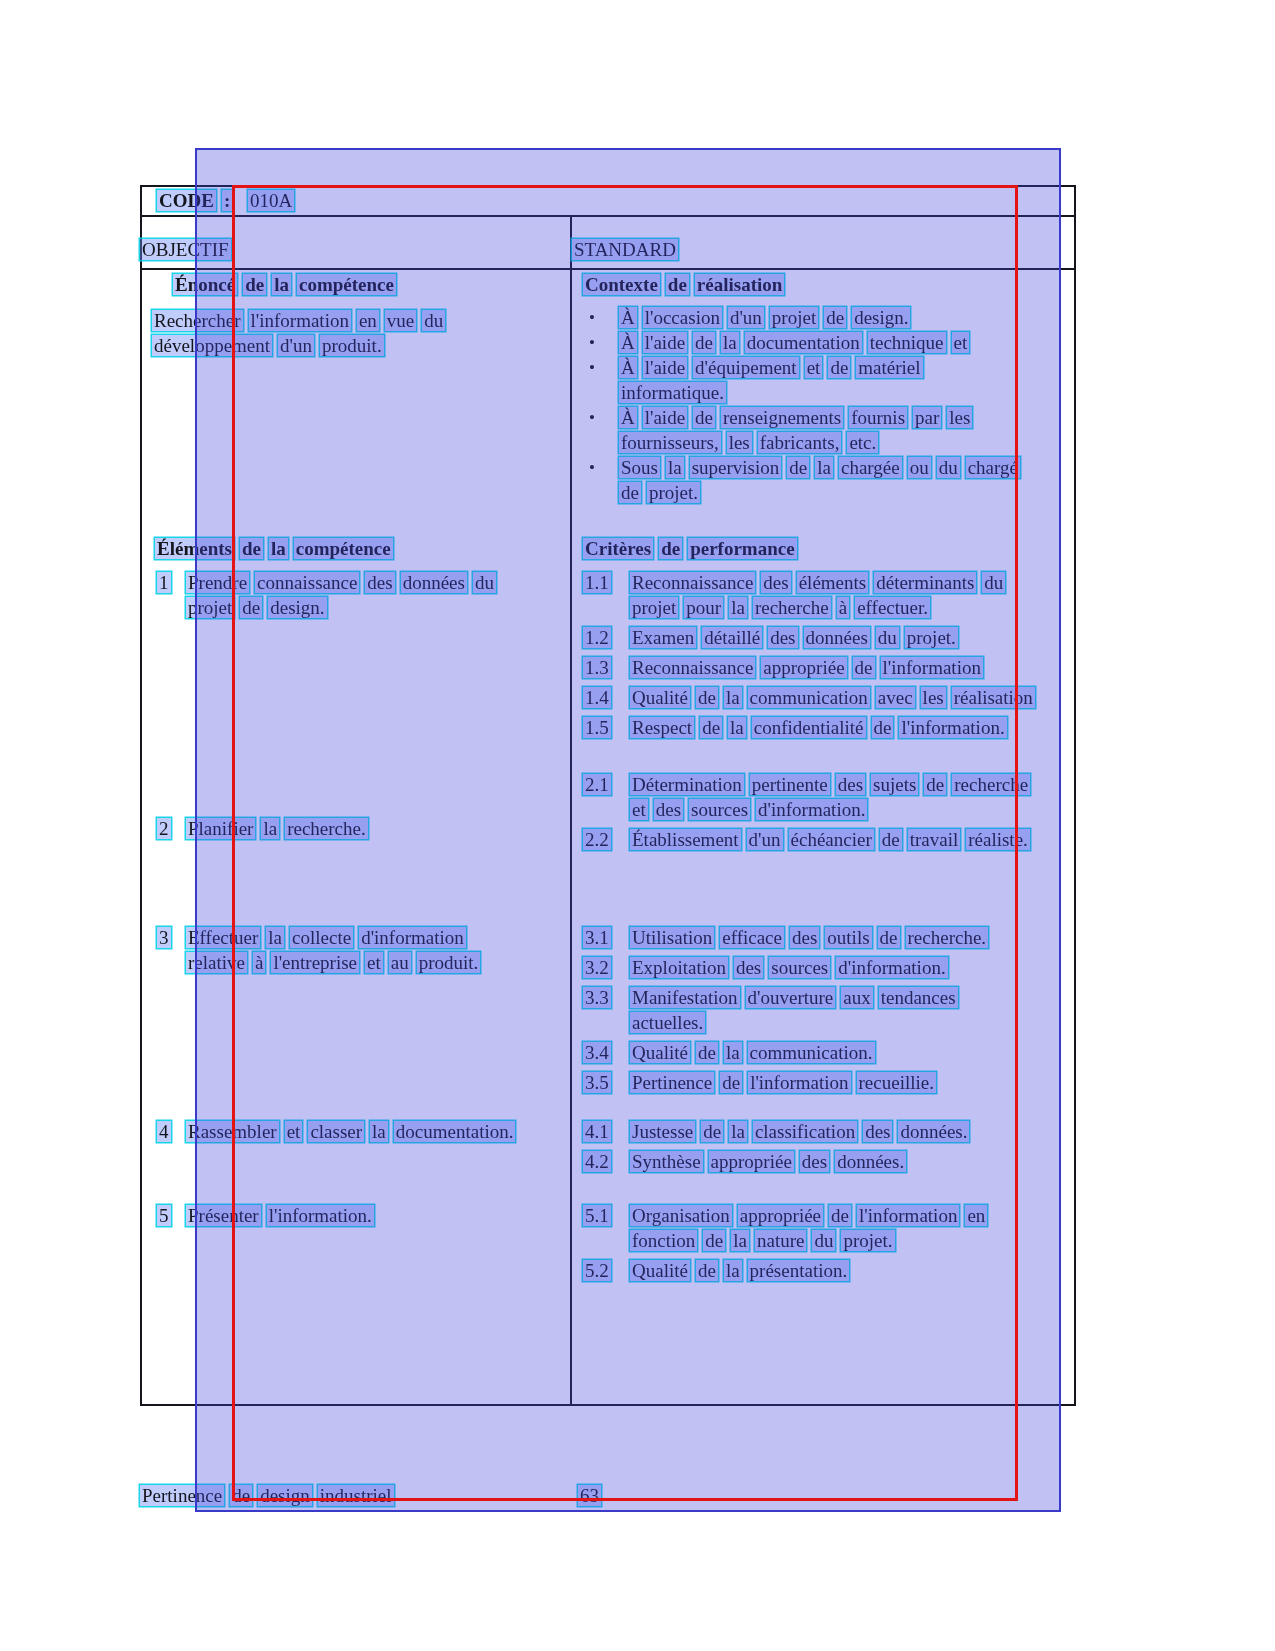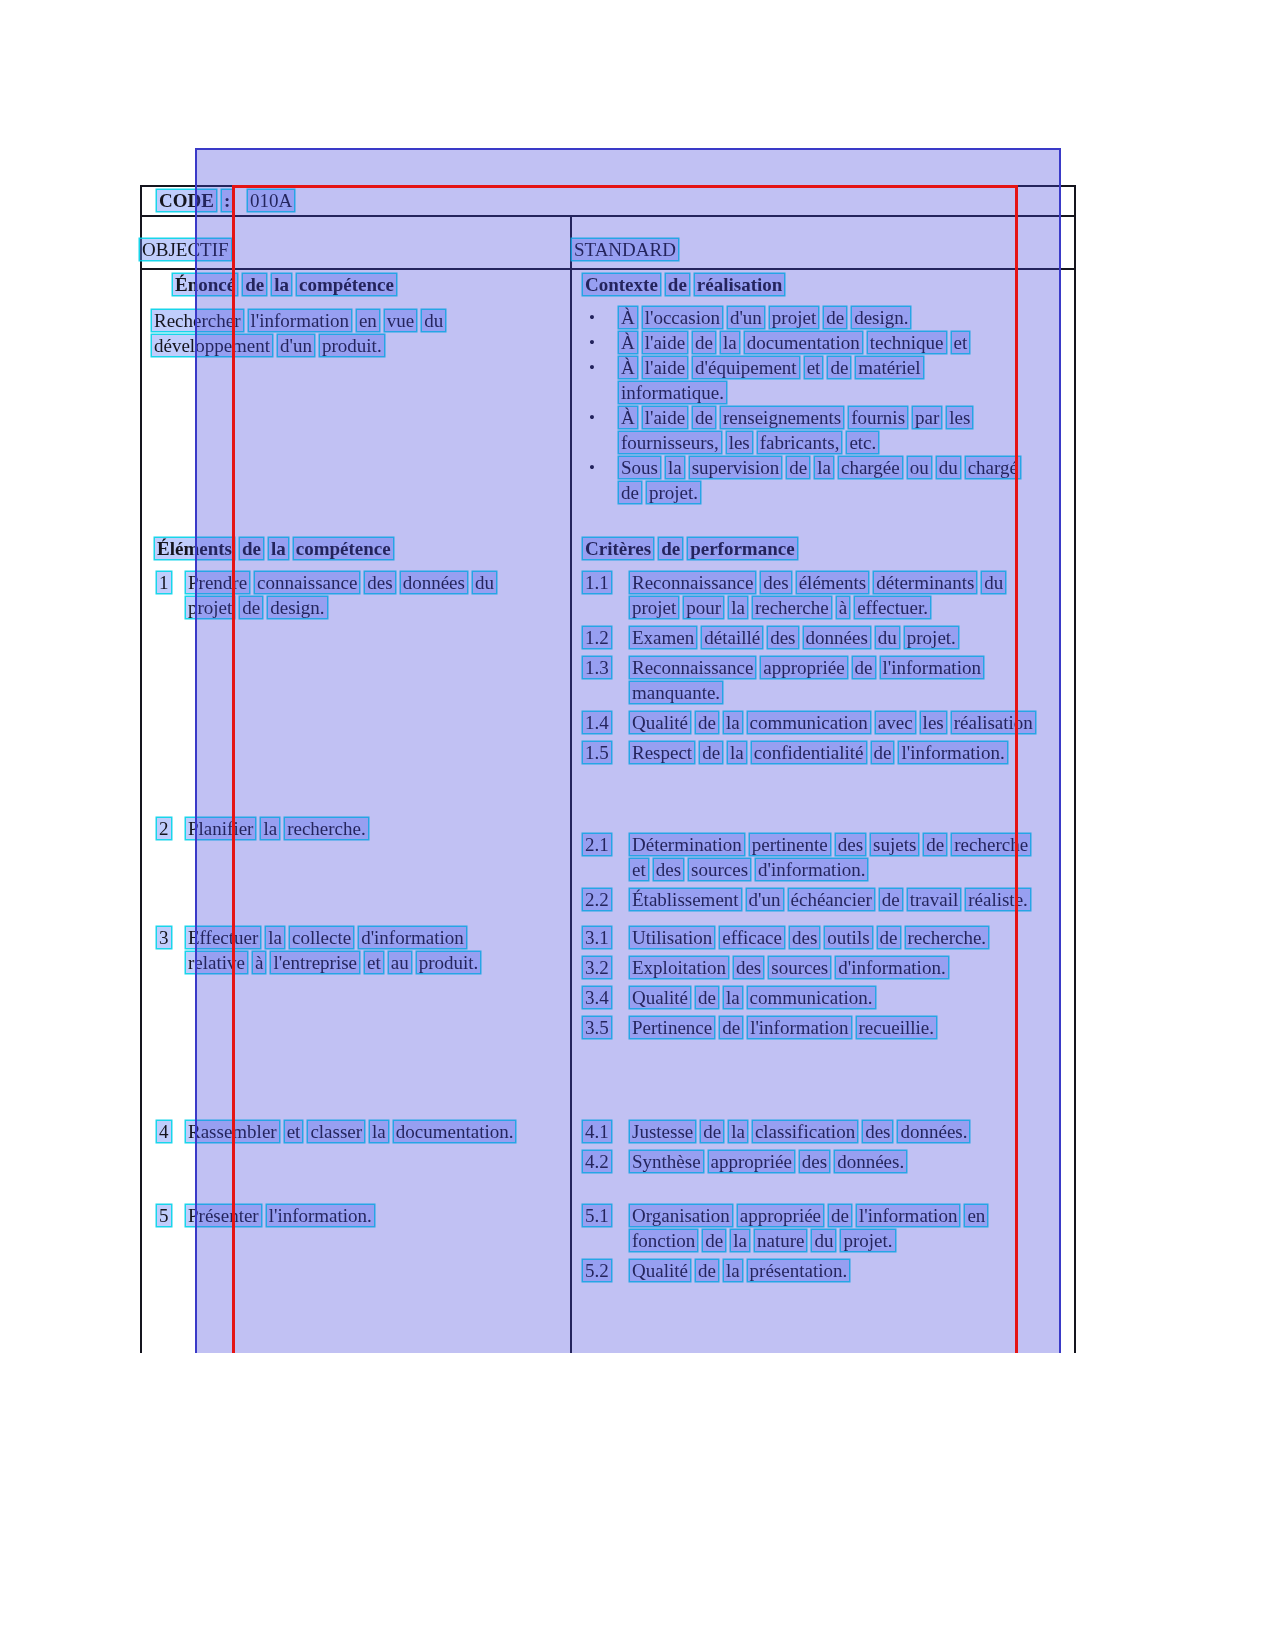--- a/index.html
+++ b/index.html
@@ -6,21 +6,21 @@
     --wfill: rgba(105,135,248,.42);
     --wborder: rgba(0,208,232,.9);
     --rfill: rgba(68,68,218,.33);
     --rborder: #3a3ac8;
     --redbox: #e51414;
     --ink: #15151e;
   }
   *{box-sizing:border-box;margin:0;padding:0;}
   body{background:#ffffff;}
   .page{
-    position:relative;width:1275px;height:1353px;background:#fff;overflow:hidden;
+    position:relative;width:1275px;height:1651px;background:#fff;overflow:hidden;
     font-family:"Liberation Serif", serif;font-size:19px;color:var(--ink);
   }
   .tl,.block{position:absolute;}
   .line{display:flex;align-items:center;height:25px;white-space:nowrap;}
   .w{
     display:inline-block;background:var(--wfill);
     box-shadow:0 0 0 1.5px var(--wborder);
     padding:0 2px;margin-right:6px;line-height:21px;
   }
   .bold .w{font-weight:bold;}
@@ -273,23 +273,20 @@
         <span class="mark">
           <span class="w">1.3</span>
         </span>
         <div class="lines">
           <div class="line">
             <span class="w">Reconnaissance</span>
             <span class="w">appropriée</span>
             <span class="w">de</span>
             <span class="w">l'information</span>
           </div>
-          <div class="line">
-            <span class="w">manquante.</span>
-          </div>
         </div>
       </div>
       <div class="item">
         <span class="mark">
           <span class="w">1.4</span>
         </span>
         <div class="lines">
           <div class="line">
             <span class="w">Qualité</span>
             <span class="w">de</span>
@@ -325,21 +322,21 @@
         </span>
         <div class="lines">
           <div class="line">
             <span class="w">Planifier</span>
             <span class="w">la</span>
             <span class="w">recherche.</span>
           </div>
         </div>
       </div>
     </div>
-  <div class="block criteria" style="left:583px;top:832px">
+  <div class="block criteria" style="left:583px;top:772px">
       <div class="item">
         <span class="mark">
           <span class="w">2.1</span>
         </span>
         <div class="lines">
           <div class="line">
             <span class="w">Détermination</span>
             <span class="w">pertinente</span>
             <span class="w">des</span>
             <span class="w">sujets</span>
@@ -418,20 +415,36 @@
           <div class="line">
             <span class="w">Exploitation</span>
             <span class="w">des</span>
             <span class="w">sources</span>
             <span class="w">d'information.</span>
           </div>
         </div>
       </div>
       <div class="item">
         <span class="mark">
+          <span class="w">3.3</span>
+        </span>
+        <div class="lines">
+          <div class="line">
+            <span class="w">Manifestation</span>
+            <span class="w">d'ouverture</span>
+            <span class="w">aux</span>
+            <span class="w">tendances</span>
+          </div>
+          <div class="line">
+            <span class="w">actuelles.</span>
+          </div>
+        </div>
+      </div>
+      <div class="item">
+        <span class="mark">
           <span class="w">3.4</span>
         </span>
         <div class="lines">
           <div class="line">
             <span class="w">Qualité</span>
             <span class="w">de</span>
             <span class="w">la</span>
             <span class="w">communication.</span>
           </div>
         </div>

